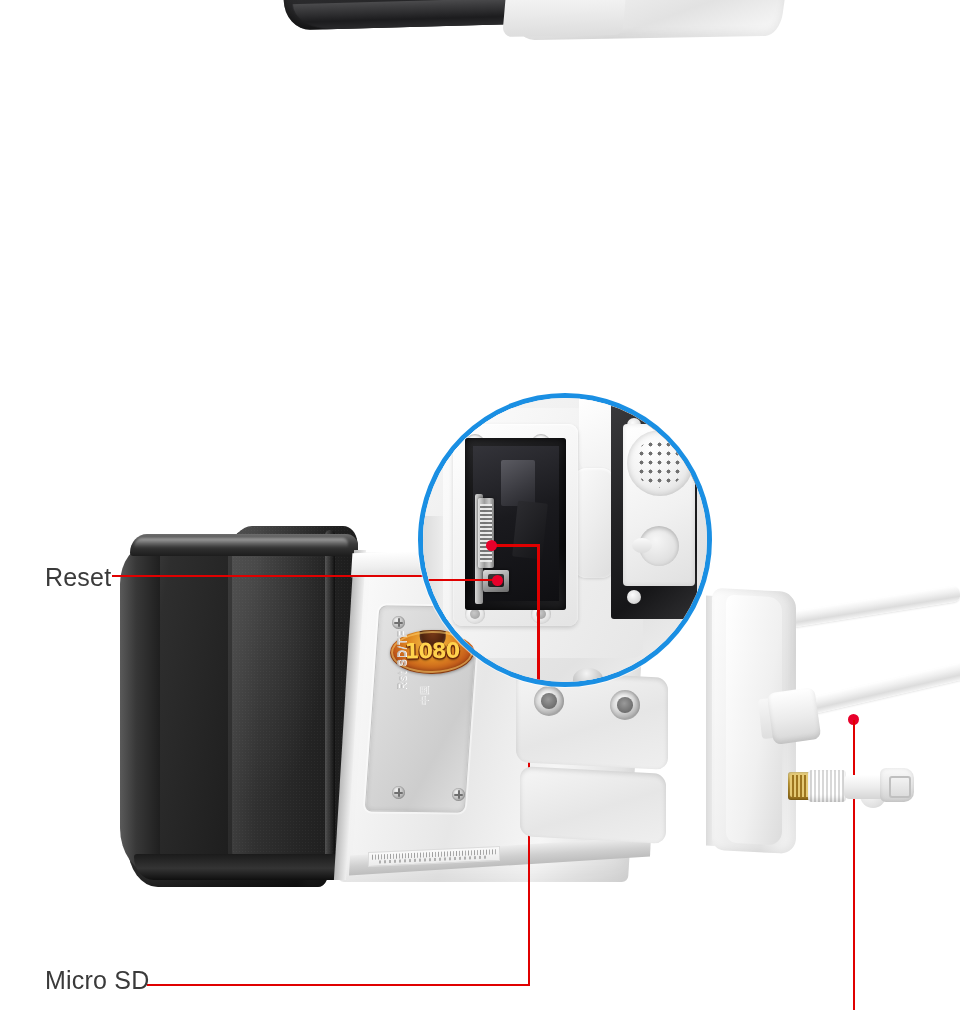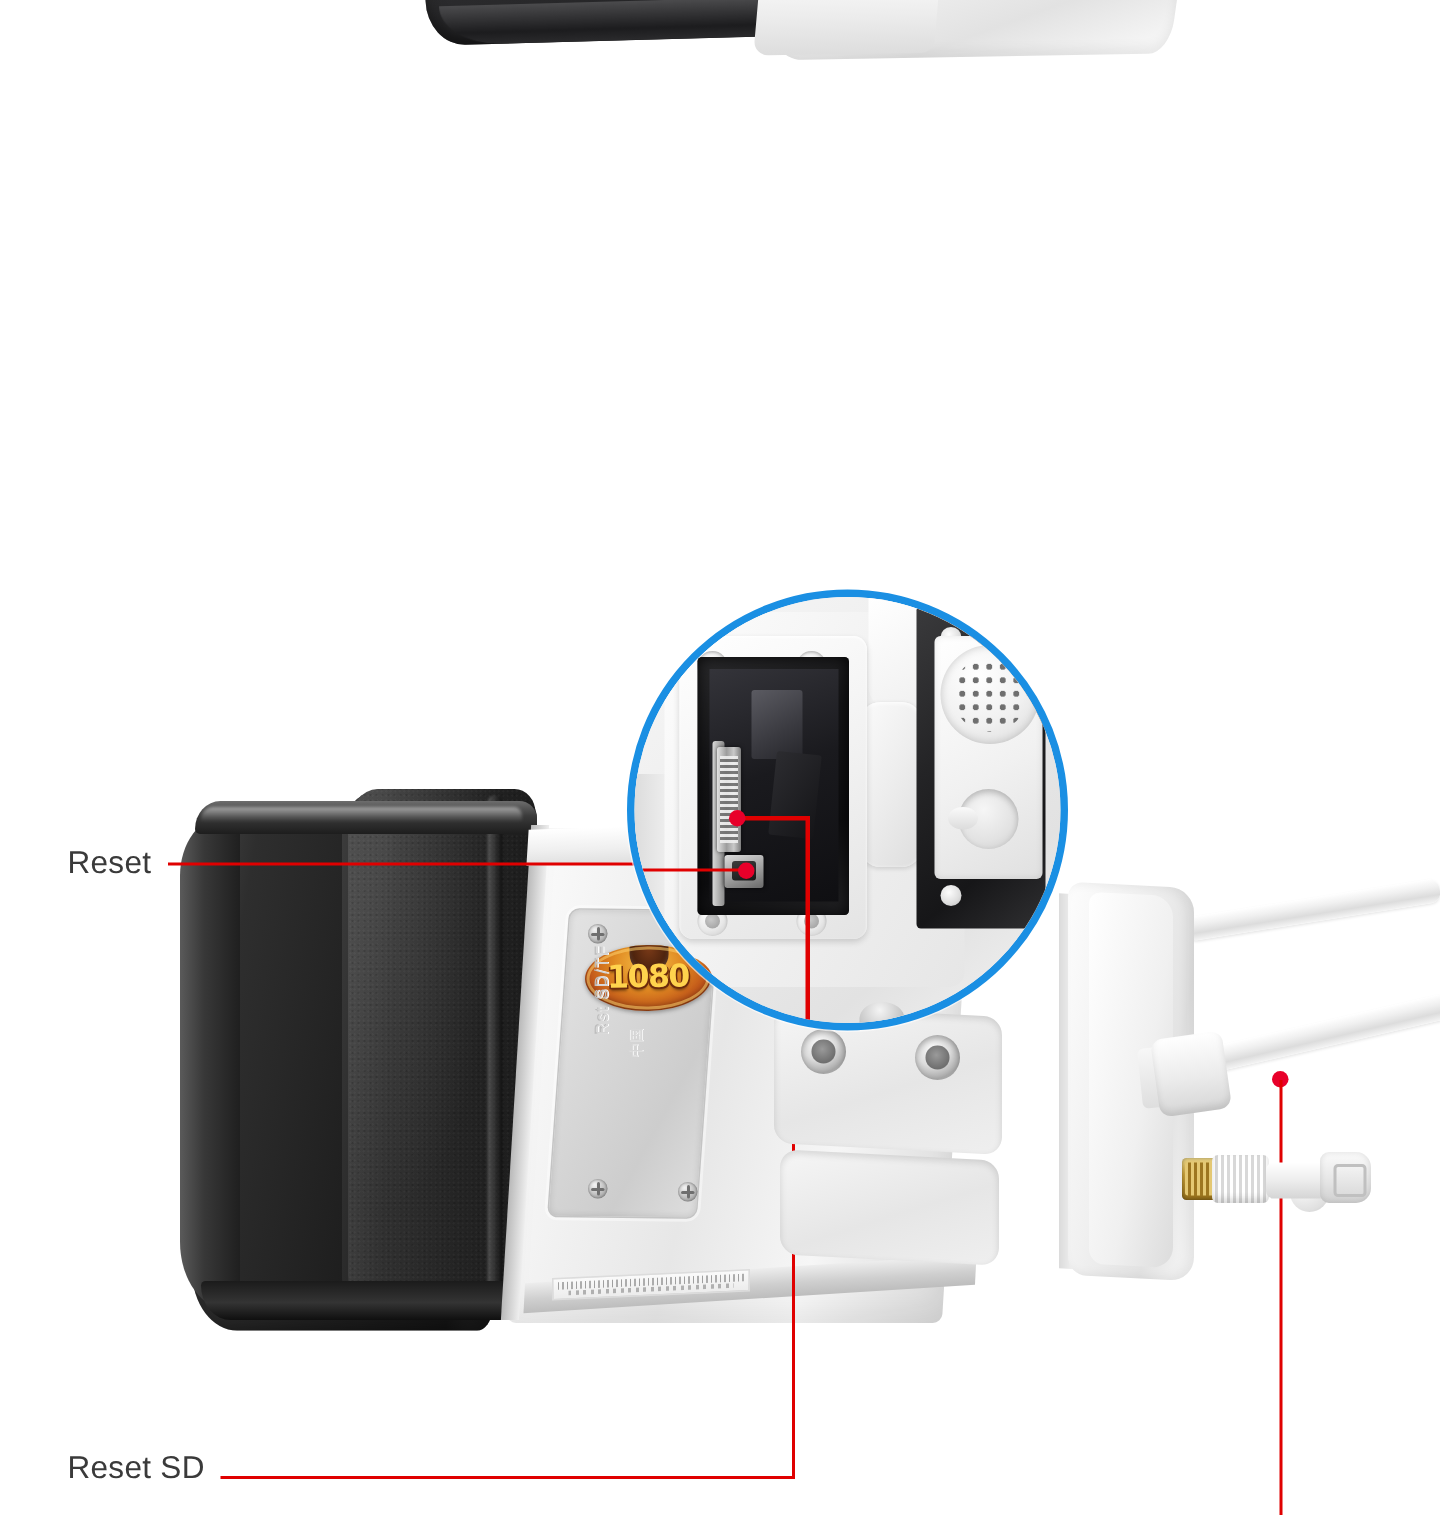--- a/index.html
+++ b/index.html
@@ -8,21 +8,21 @@
     width:960px;height:1010px;
     background:#ffffff;
     font-family:"Liberation Sans", sans-serif;
     overflow:hidden;
     position:relative;
   }
   #stage{position:absolute;left:0;top:0;width:960px;height:1010px;background:#fff;overflow:hidden;}
   .lbl{
     position:absolute;
     color:#3a3a3a;
-    font-size:21px;
+    font-size:25px;
     font-family:"Liberation Sans", sans-serif;
     letter-spacing:0.2px;
     white-space:nowrap;
     line-height:1;
   }
   .rline{position:absolute;background:#e00000;}
   .rdot{position:absolute;width:11px;height:11px;border-radius:50%;background:#e8002a;}
 
   
   #topcam{
@@ -628,18 +628,18 @@
 
     <div class="zdot" style="left:69px;top:177px;"></div>
     <div class="zline" style="left:0px;top:181px;width:70px;height:2px;"></div>
   </div>
 
   <div class="lbl" id="lbl-reset" style="left: 45px; top: 565px;">Reset</div>
   <div class="rline" id="line-reset" style="left: 112px; top: 575px; width: 380px; height: 2px; background: rgb(224, 0, 0);"></div>
 
   <div class="rline" id="line-msd-v" style="left: 528px; top: 679px; width: 2px; height: 305px; background: rgb(224, 0, 0);"></div>
   <div class="rline" id="line-msd-h" style="left: 147px; top: 984px; width: 383px; height: 2px; background: rgb(224, 0, 0);"></div>
-  <div class="lbl" id="lbl-msd" style="left: 45px; top: 968px;">Reset SD</div>
+  <div class="lbl" id="lbl-msd" style="left: 45px; top: 968px;">Micro SD</div>
 
   <div class="rdot" id="dot-ant" style="left: 848px; top: 714px; background: rgb(232, 0, 42);"></div>
   <div class="rline" id="line-ant" style="left: 853px; top: 720px; width: 2px; height: 290px; background: rgb(224, 0, 0);"></div>
 
 </div>
 
 </body></html>

